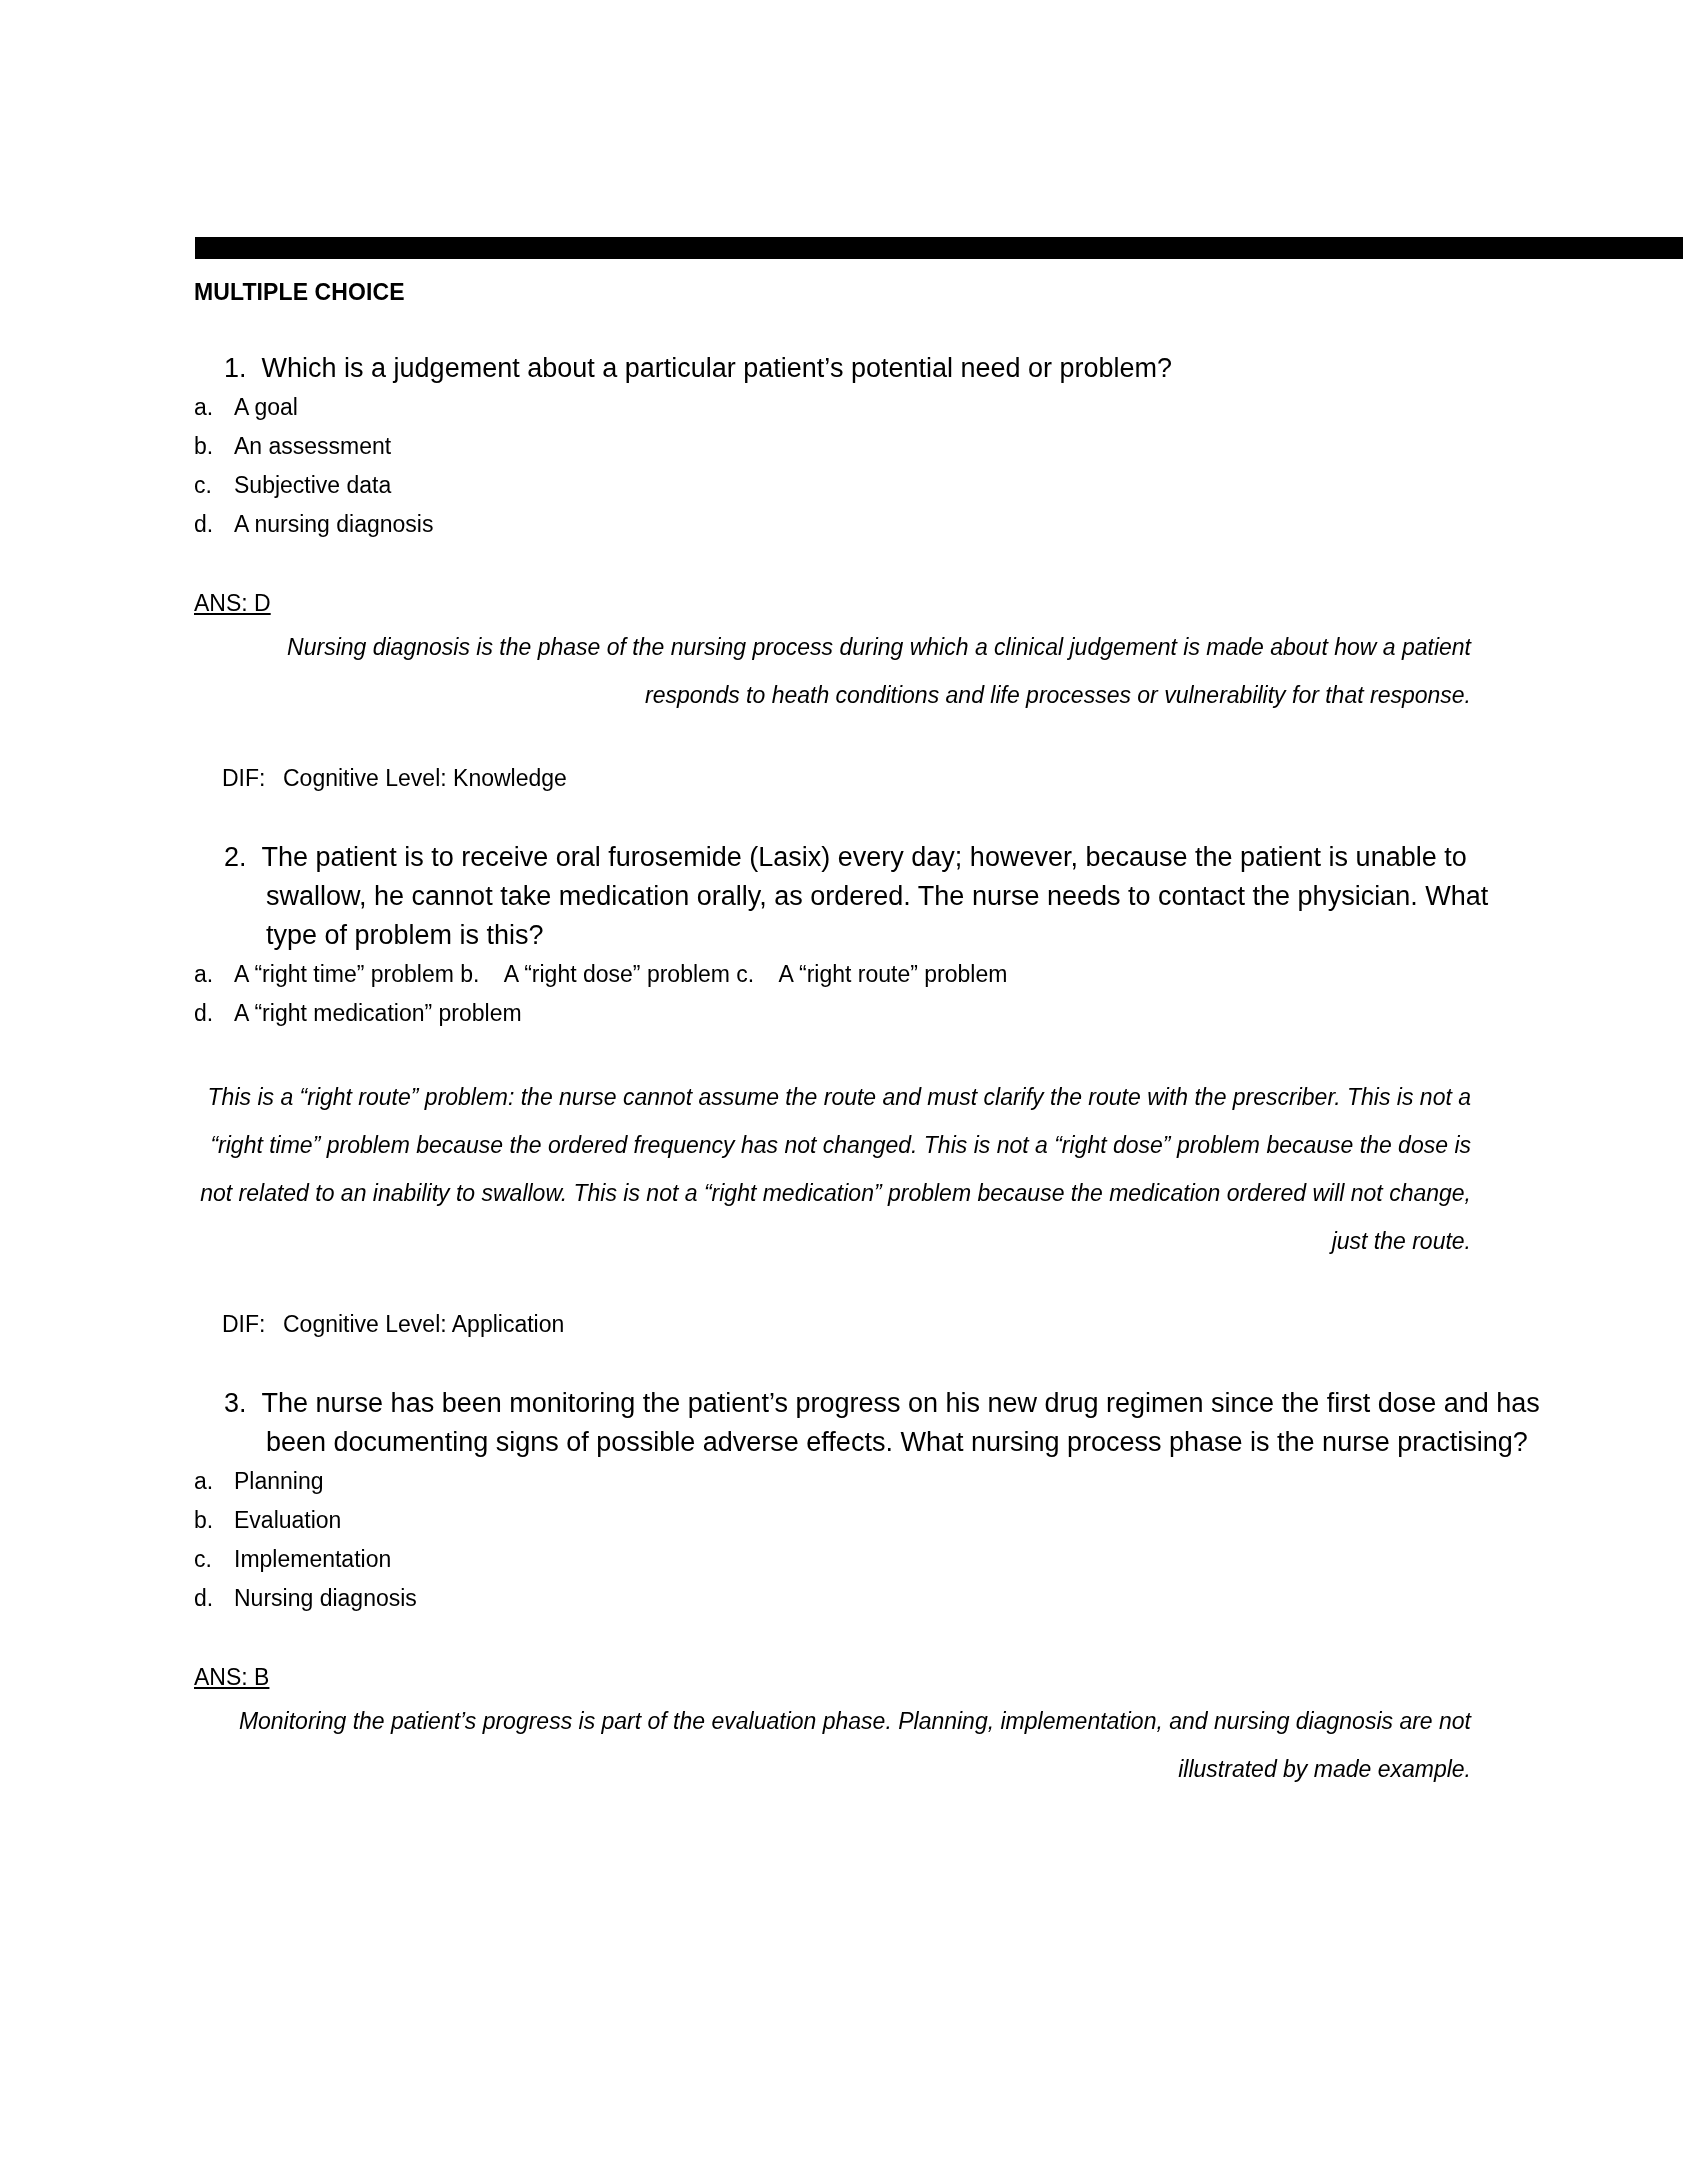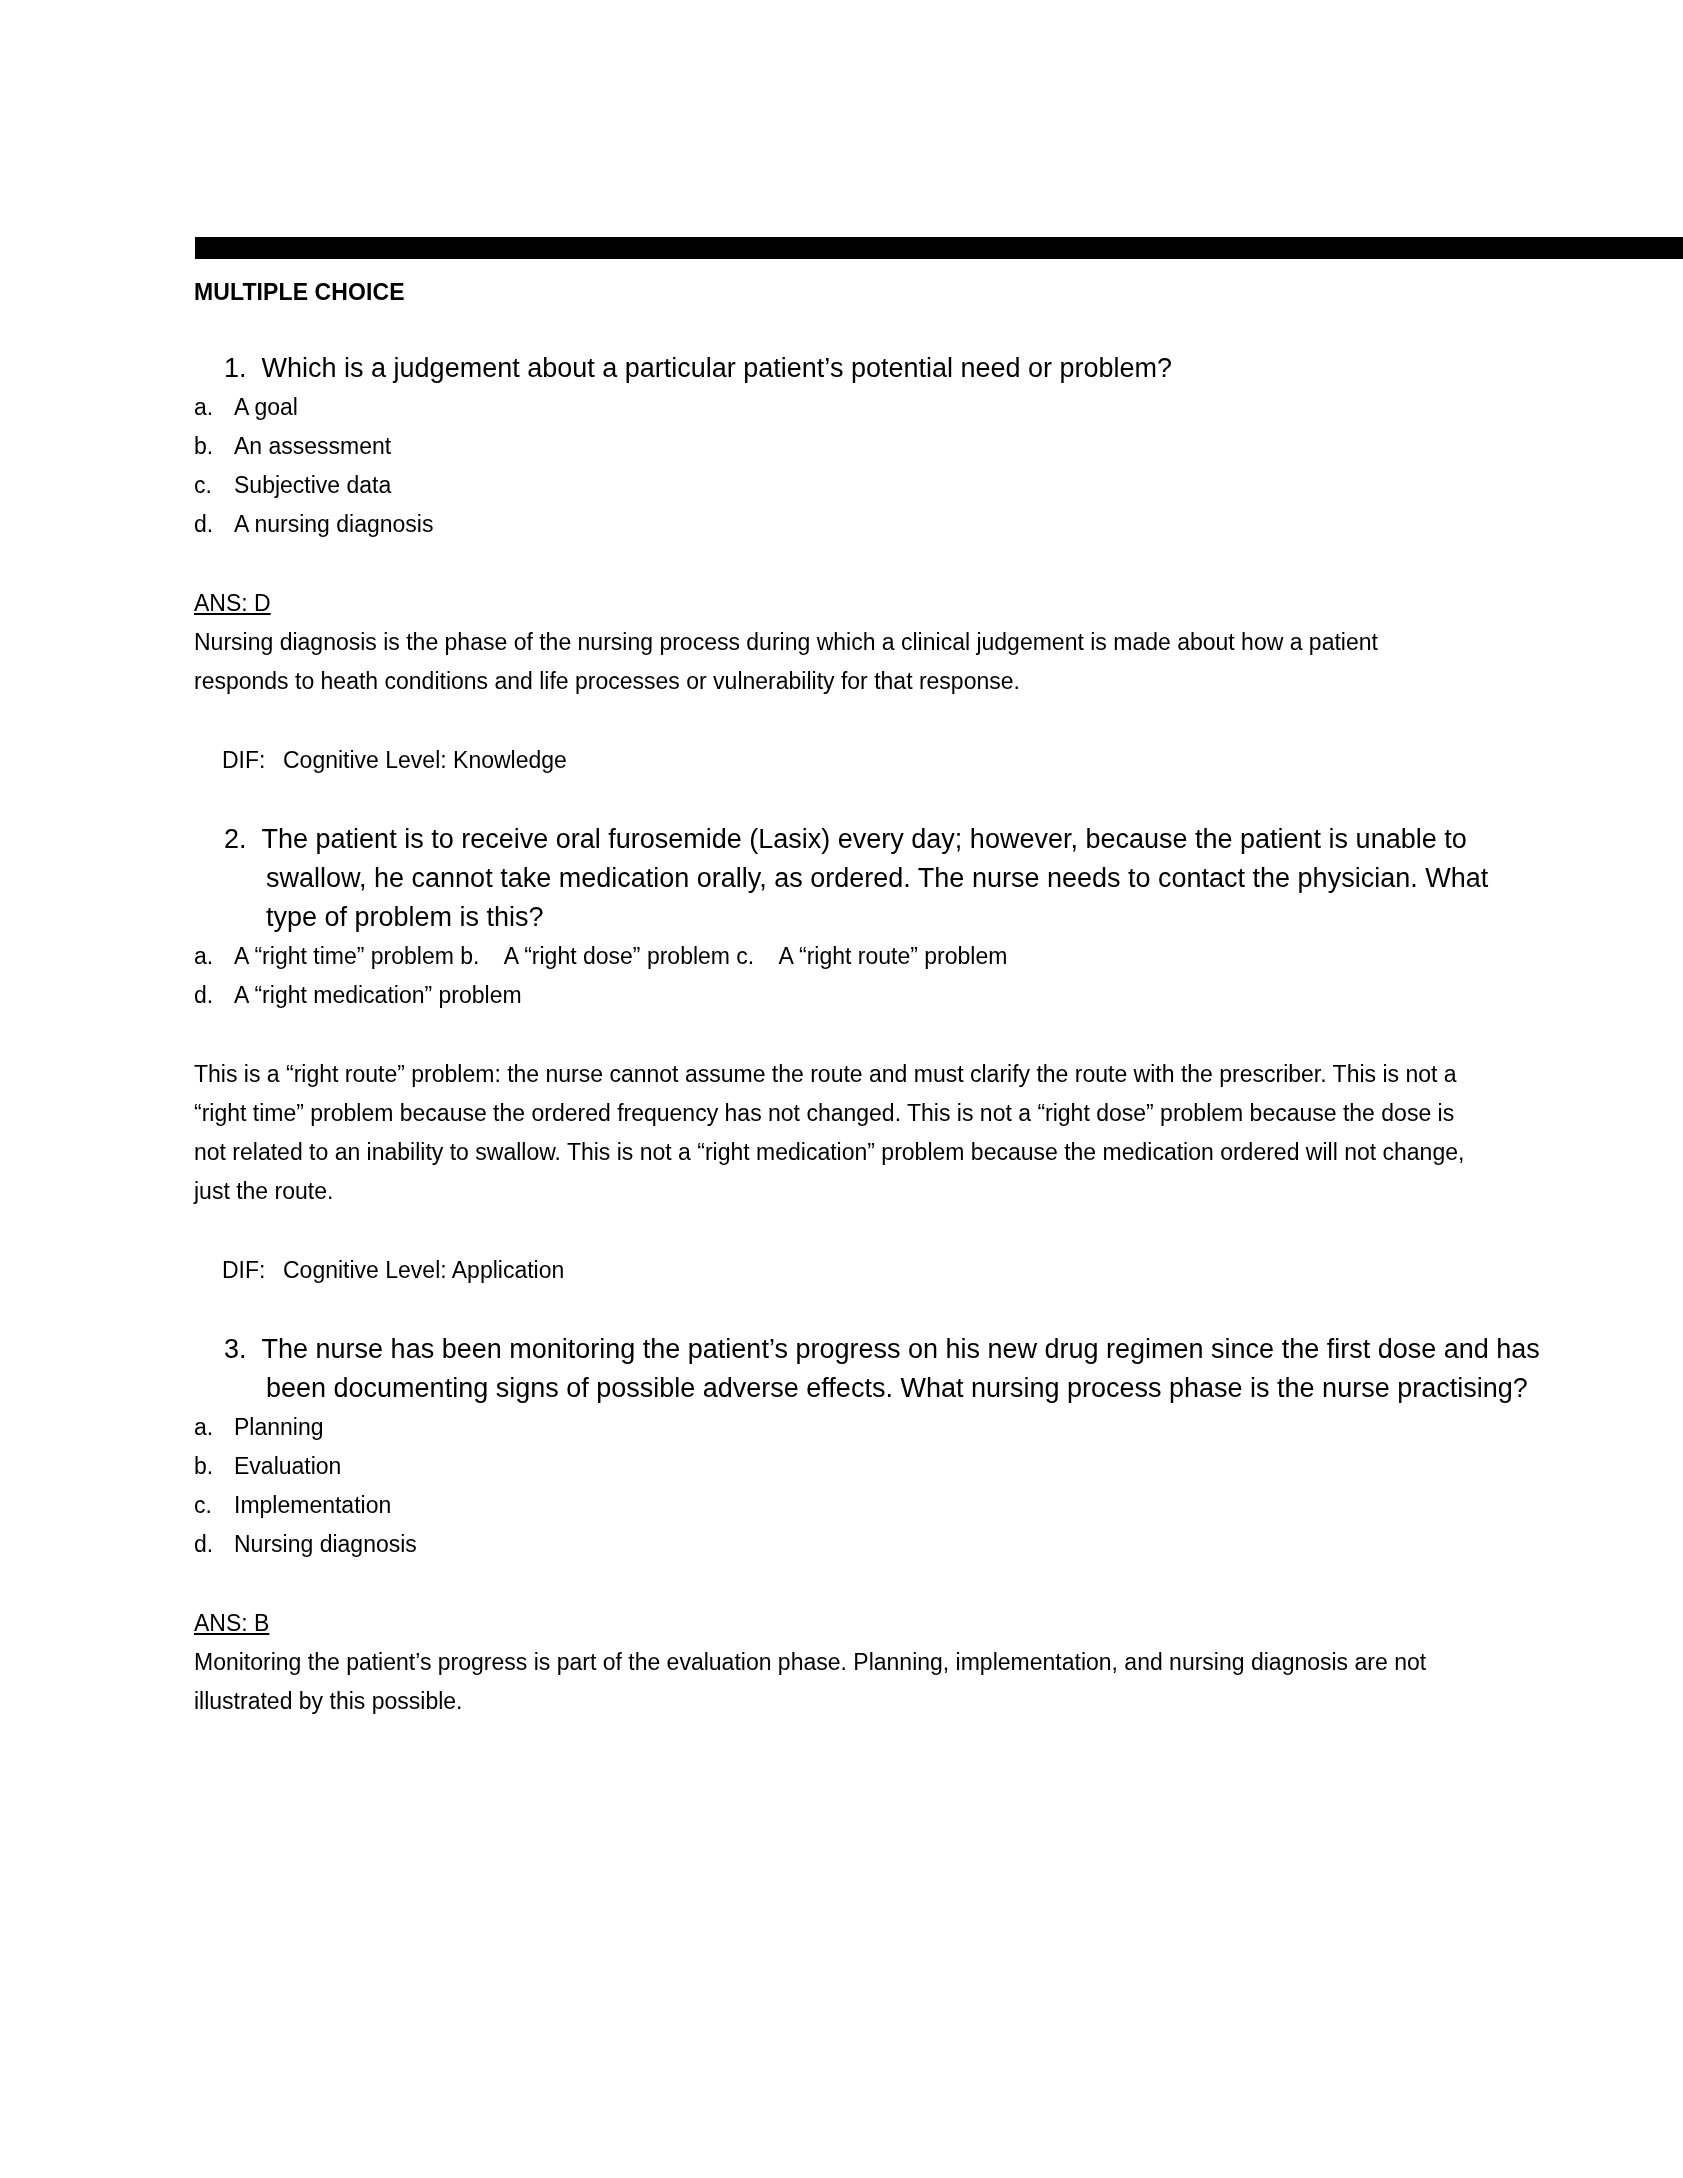--- a/index.html
+++ b/index.html
@@ -47,23 +47,24 @@
     font-weight: bold;
     font-size: 23px;
     line-height: 34px;
     letter-spacing: 0.1px;
   }
 
   .gap-lg { height: 40px; }
 
   .para {
     font-size: 23px;
-    line-height: 39px;
+    line-height: 48px;
     width: 1277px;
-    text-align: left;
+    text-align: right;
+    font-style: italic;
   }
 
   
   .qstem {
     font-size: 27px;
     line-height: 39px;
     width: 1277px;
     padding-left: 42px;
     text-indent: -42px;
     margin-left: 30px;
@@ -192,17 +193,17 @@
     </div>
     <div class="opt">
       <span class="opt-marker">d.</span>
       <span class="opt-text">Nursing diagnosis</span>
     </div>
 
     <div class="gap-lg"></div>
 
     <div class="ans">ANS: B</div>
     <div class="para">Monitoring the patient’s progress is part of the evaluation phase. Planning, implementation, and nursing diagnosis are not</div>
-    <div class="para">illustrated by this possible.</div>
+    <div class="para">illustrated by made example.</div>
   </div>
 
 </div>
 
 
 </body></html>

